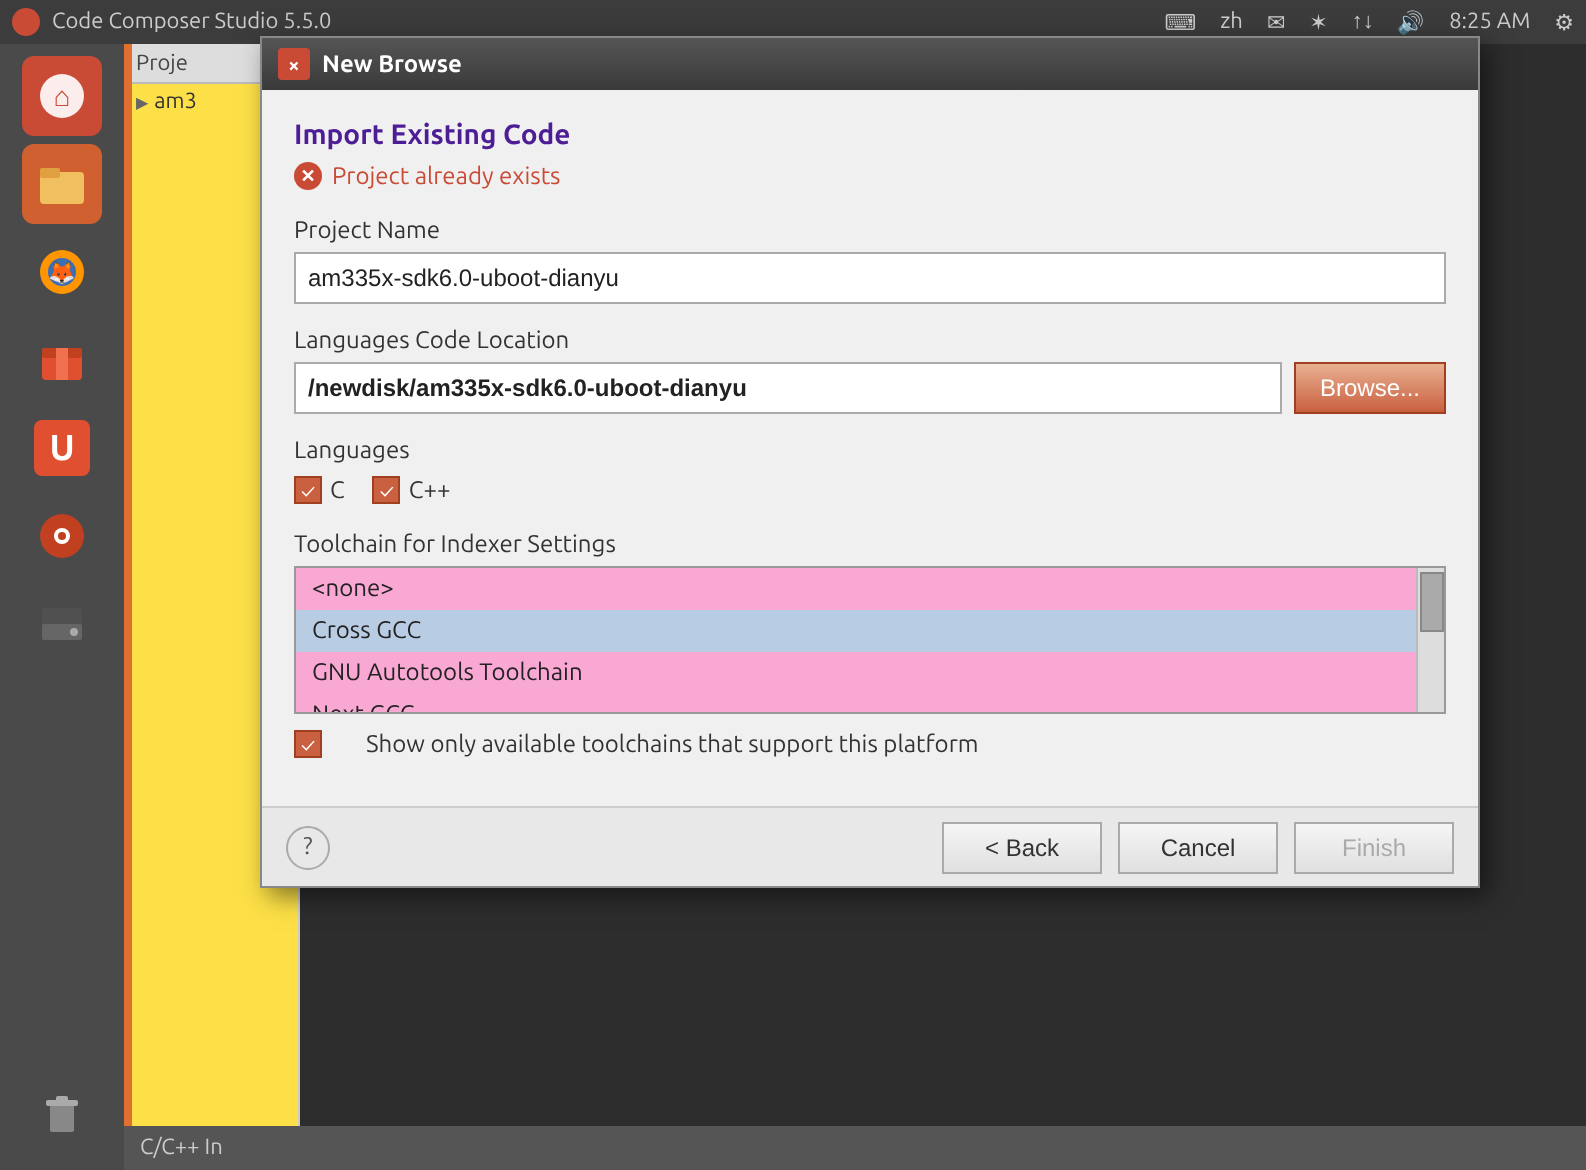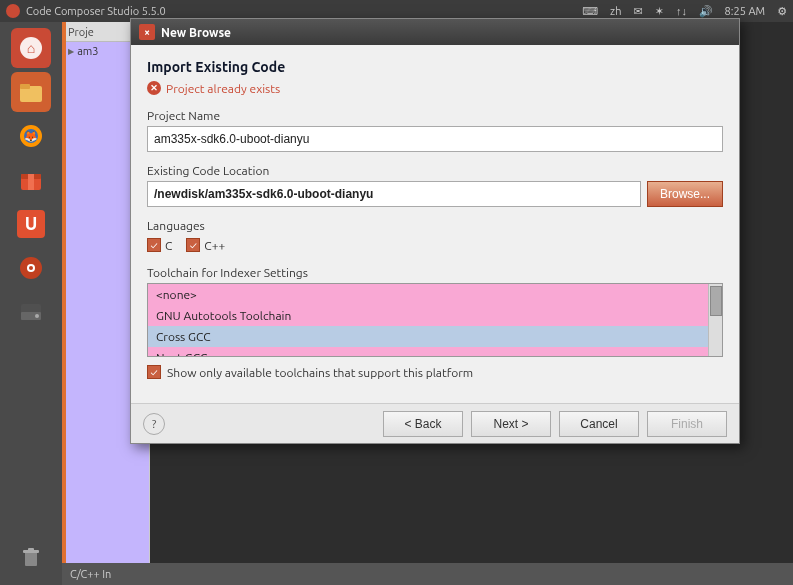--- a/index.html
+++ b/index.html
@@ -87,21 +87,21 @@
       font-weight: bold;
     }
     .dialog-body {
       padding: 14px 16px 10px 16px;
       background: #f0f0f0;
       flex: 1;
     }
     .dialog-heading {
       font-size: 14px;
       font-weight: bold;
-      color: #0f172a;
+      color: #4c1d95;
       margin-bottom: 6px;
     }
     .error-line {
       display: flex;
       align-items: center;
       gap: 5px;
       margin-bottom: 14px;
     }
     .error-icon {
       width: 14px; height: 14px;
@@ -220,21 +220,21 @@
       width: 12px;
       height: 30px;
       background: #aaa;
       border: 1px solid #888;
       margin: 2px auto;
     }
 
     .show-only-row {
       display: flex;
       align-items: center;
-      gap: 6px;
+      gap: 22px;
       margin-bottom: 14px;
     }
 
     
     .dialog-footer {
       background: #e8e8e8;
       border-top: 1px solid #ccc;
       height: 40px;
       display: flex;
       align-items: center;
@@ -262,21 +262,21 @@
       padding: 0 12px;
     }
     .footer-btn.disabled { color: #aaa; cursor: default; }
 
     
     .ide-panel {
       position: absolute;
       left: 62px; top: 22px;
       width: 88px;
       height: 563px;
-      background: #c4b5fd;
+      background: #fde047;
       border-right: 1px solid #ccc;
     }
     .ide-panel-header {
       background: #ddd;
       height: 20px;
       display: flex; align-items: center;
       padding: 0 6px;
       font-size: 11px;
       color: #444;
       border-bottom: 1px solid #bbb;
@@ -419,21 +419,21 @@
     <div class="error-line">
       <div class="error-icon">✕</div>
       <span class="error-text">Project already exists</span>
     </div>
 
     
     <div class="field-label">Project Name</div>
     <input type="text" class="text-input" value="am335x-sdk6.0-uboot-dianyu" style="">
 
     
-    <div class="field-label">Existing Code Location</div>
+    <div class="field-label">Languages Code Location</div>
     <div class="input-browse-row">
       <input type="text" class="text-input" value="/newdisk/am335x-sdk6.0-uboot-dianyu" style="">
       <button class="browse-btn">Browse...</button>
     </div>
 
     
     <div class="section-label">Languages</div>
     <div class="checkbox-row">
       <div class="checkbox-item">
         <div class="checkbox-box"></div>
@@ -443,40 +443,39 @@
         <div class="checkbox-box"></div>
         <span class="checkbox-label">C++</span>
       </div>
     </div>
 
     
     <div class="toolchain-section-label">Toolchain for Indexer Settings</div>
     <div class="toolchain-list-container">
       <div class="toolchain-list">
         <div class="toolchain-item">&lt;none&gt;</div>
+        <div class="toolchain-item selected">Cross GCC</div>
         <div class="toolchain-item">GNU Autotools Toolchain</div>
-        <div class="toolchain-item selected">Cross GCC</div>
         <div class="toolchain-item">Next GCC</div>
       </div>
       <div class="toolchain-scrollbar">
         <div class="scrollbar-thumb"></div>
       </div>
     </div>
 
     
     <div class="show-only-row">
       <div class="checkbox-box"></div>
       <span class="checkbox-label">Show only available toolchains that support this platform</span>
     </div>
   </div>
 
   <div class="dialog-footer">
     <div class="footer-help">?</div>
     <button class="footer-btn">&lt; Back</button>
-    <button class="footer-btn">Next &gt;</button>
     <button class="footer-btn">Cancel</button>
     <button class="footer-btn disabled">Finish</button>
   </div>
 </div>
 
 <div class="bottom-bar">
   <span class="bottom-bar-text">C/C++ In</span>
 </div>
 
 </body></html>

